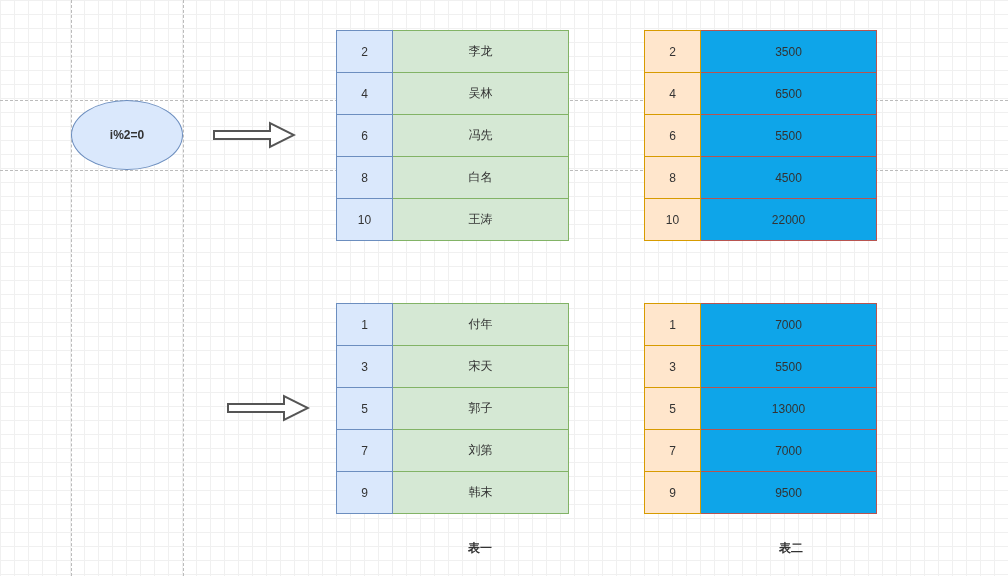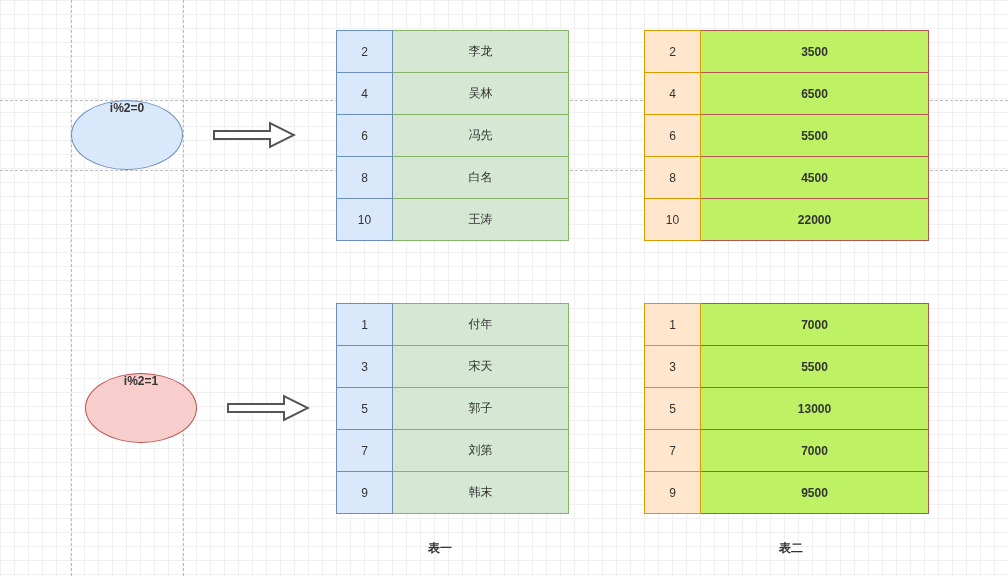--- a/index.html
+++ b/index.html
@@ -34,21 +34,21 @@
     border-left: 1px dashed #bbb;
     z-index: 1;
   }
   .content { position: relative; z-index: 2; width: 100%; height: 100%; }
 
   
   .ellipse {
     position: absolute;
     width: 112px; height: 70px;
     border-radius: 50%;
-    display: flex; align-items: flex-start; justify-content: center;
+    display: flex; align-items: center; justify-content: center;
     font-weight: bold;
   }
   .ellipse.blue { background: #dae8fc; border: 1px solid #6c8ebf; }
   .ellipse.red  { background: #f8cecc; border: 1px solid #b85450; }
 
   
   .arrow {
     position: absolute;
     width: 84px; height: 28px;
     display: flex; align-items: center;
@@ -64,21 +64,21 @@
   }
   .tbl td {
     border: 1px solid;
     text-align: center;
     height: 42px;
     vertical-align: middle;
   }
   .col-idx-blue { width: 56px; background: #dae8fc; border-color: #6c8ebf !important; }
   .col-val-green { width: 176px; background: #d5e8d4; border-color: #82b366 !important; }
   .col-idx-orange { width: 56px; background: #ffe6cc; border-color: #d79b00 !important; }
-  .col-val-red { width: 228px; background: #bef264; border-color: #b85450 !important; font-weight: bold; }
+  .col-val-red { width: 176px; background: #0ea5e9; border-color: #b85450 !important; }
 
   .caption {
     position: absolute;
     font-weight: bold;
     width: 100px; text-align: center;
   }
 </style>
 </head>
 <body>
 
@@ -92,23 +92,20 @@
 
   <div class="ellipse blue" style="left:71px; top:100px">
     <span>i%2=0</span>
   </div>
   <div class="arrow" style="left:212px; top:121px">
     <svg viewBox="0 0 84 28">
       <path d="M2 10 L58 10 L58 2 L82 14 L58 26 L58 18 L2 18 Z" fill="#fff" stroke="#555" stroke-width="2"></path>
     </svg>
   </div>
 
-  <div class="ellipse red" style="left:85px; top:373px">
-    <span>i%2=1</span>
-  </div>
   <div class="arrow" style="left:226px; top:394px">
     <svg viewBox="0 0 84 28">
       <path d="M2 10 L58 10 L58 2 L82 14 L58 26 L58 18 L2 18 Z" fill="#fff" stroke="#555" stroke-width="2"></path>
     </svg>
   </div>
 
   <div class="tbl-group" style="left:336px; top:30px">
     <table class="tbl">
       <tbody>
           <tr>
@@ -209,16 +206,16 @@
             <td class="col-val-red">7000</td>
           </tr>
       <tr>
             <td class="col-idx-orange">9</td>
             <td class="col-val-red">9500</td>
           </tr>
     </tbody>
       </table>
   </div>
 
-  <div class="caption" style="left:390px; top:540px">表一</div>
+  <div class="caption" style="left:430px; top:540px">表一</div>
   <div class="caption" style="left:741px; top:540px">表二</div>
 
 </div>
 
 </body></html>

